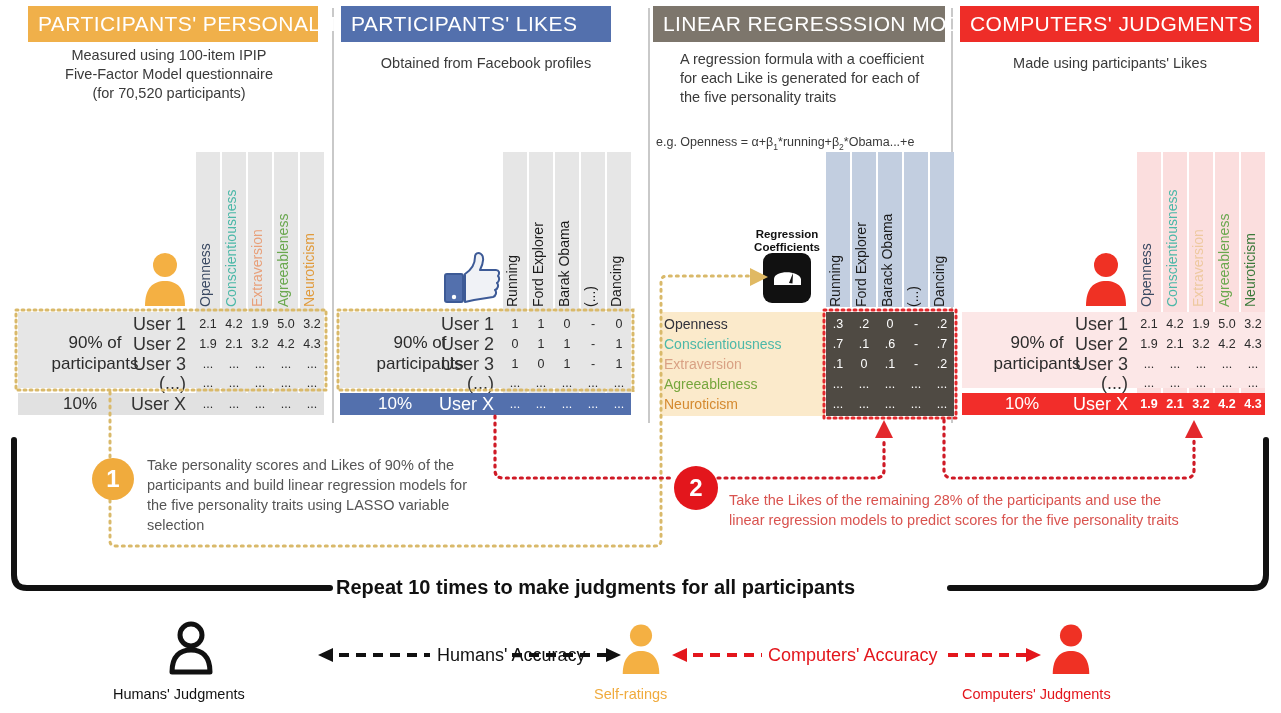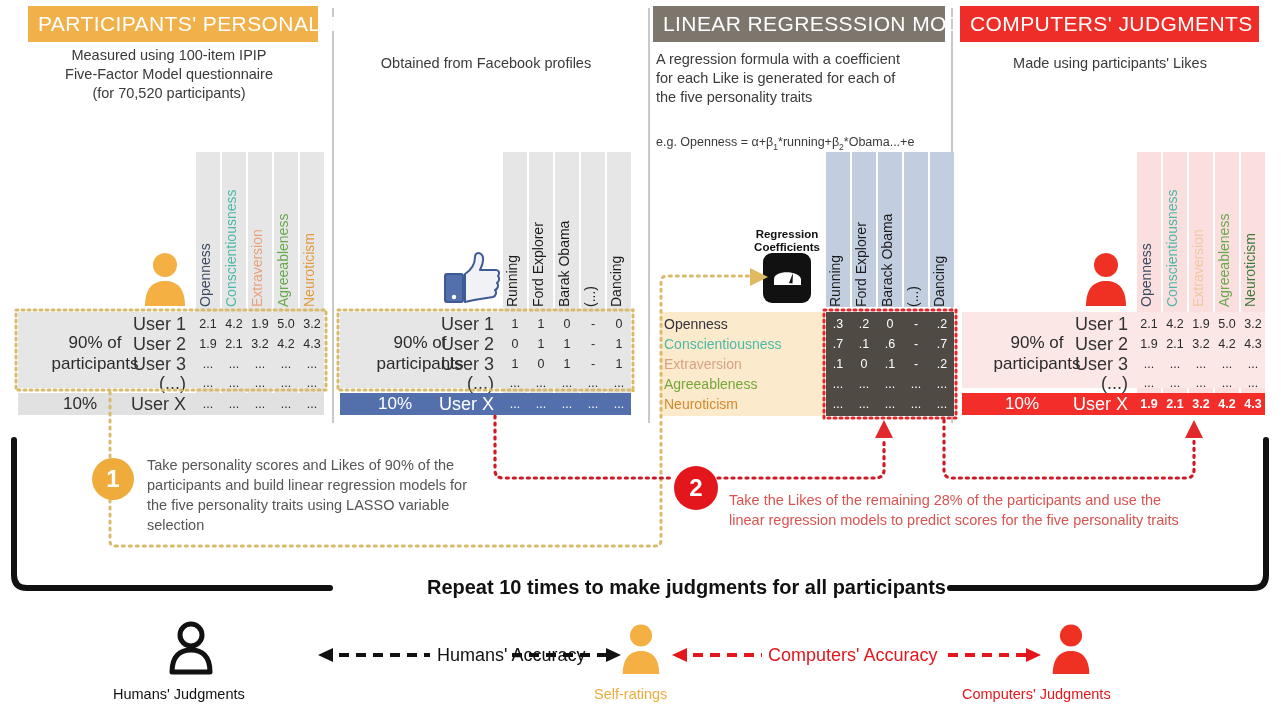--- a/index.html
+++ b/index.html
@@ -91,24 +91,25 @@
 
   <div class="divider" style="left:332px;"></div>
   <div class="divider" style="left:648px;"></div>
   <div class="divider" style="left:951px;"></div>
 
   <div class="panel-header ph-orange" style="left:28px; top:6px; width:290px;">PARTICIPANTS' PERSONALITY</div>
   <div class="panel-sub" style="left:14px; top:46px; width:310px; white-space:pre-line;">Measured using 100-item IPIP
 Five-Factor Model questionnaire
 (for 70,520 participants)</div>
 
+  <div class="panel-header ph-blue" style="left:341px; top:6px; width:270px;">PARTICIPANTS'  LIKES</div>
   <div class="panel-sub" style="left:336px; top:54px; width:300px;">Obtained from Facebook profiles</div>
 
   <div class="panel-header ph-gray" style="left:653px; top:6px; width:292px;">LINEAR REGRESSSION MODELS</div>
-  <div class="panel-sub left-al" style="left:656px; top:50px; width:300px; white-space:pre-line;">A regression formula with a coefficient
+  <div class="panel-sub left-al" style="left:680px; top:50px; width:300px; white-space:pre-line;">A regression formula with a coefficient
 for each Like is generated for each of
 the five personality traits</div>
   <div class="panel-sub left-al formula" style="left:656px; top:114px; width:310px;">
     <span>e.g. Openness = α+β</span><sub>1</sub><span>*running+β</span><sub>2</sub><span>*Obama...+e</span>
   </div>
 
   <div class="panel-header ph-red" style="left:960px; top:6px; width:299px;">COMPUTERS' JUDGMENTS</div>
   <div class="panel-sub" style="left:955px; top:54px; width:310px;">Made using  participants' Likes</div>
 
   <div>
@@ -436,21 +437,21 @@
     <line x1="948" y1="655" x2="1035" y2="655" stroke="#e3161c" stroke-width="4" stroke-dasharray="10 7"></line>
     <polygon points="1041,655 1026,648 1026,662" fill="#e3161c"></polygon>
   </svg>
 
   <div class="bubble b-orange" style="left:92px; top:458px; width:42px; height:42px;">1</div>
   <div class="steptext orange" style="left:147px; top:455px; width:330px;">Take personality scores and Likes of 90% of the participants and build linear regression models for the five personality traits using LASSO variable selection</div>
 
   <div class="bubble b-red" style="left:674px; top:466px; width:44px; height:44px;">2</div>
   <div class="steptext red" style="left:729px; top:490px; width:452px;">Take the Likes of the remaining 28% of the participants and use the linear regression models to predict scores for the five personality traits</div>
 
-  <div class="repeat-label" style="left:336px; top:576px; width:610px; text-align:right;">Repeat 10 times to make judgments for all participants</div>
+  <div class="repeat-label" style="left:336px; top:576px; width:610px; text-align:left;">Repeat 10 times to make judgments for all participants</div>
 
   <svg class="person" style="left:168px; top:622px;" width="46" height="52" viewBox="0 0 46 52">
     <circle cx="23" cy="13" r="11" fill="none" stroke="#111" stroke-width="5"></circle>
     <path d="M4 50 C4 34 12 28 23 28 C34 28 42 34 42 50 Z" fill="none" stroke="#111" stroke-width="5" stroke-linejoin="round"></path>
   </svg>
   <svg class="person" style="left:619px; top:624px;" width="44" height="50" viewBox="0 0 44 52">
     <circle cx="22" cy="12" r="11.5" fill="#f4b043"></circle>
     <path d="M3 52 C3 35 11 28 22 28 C33 28 41 35 41 52 Z" fill="#f4b043"></path>
   </svg>
   <svg class="person" style="left:1049px; top:624px;" width="44" height="50" viewBox="0 0 44 52">

